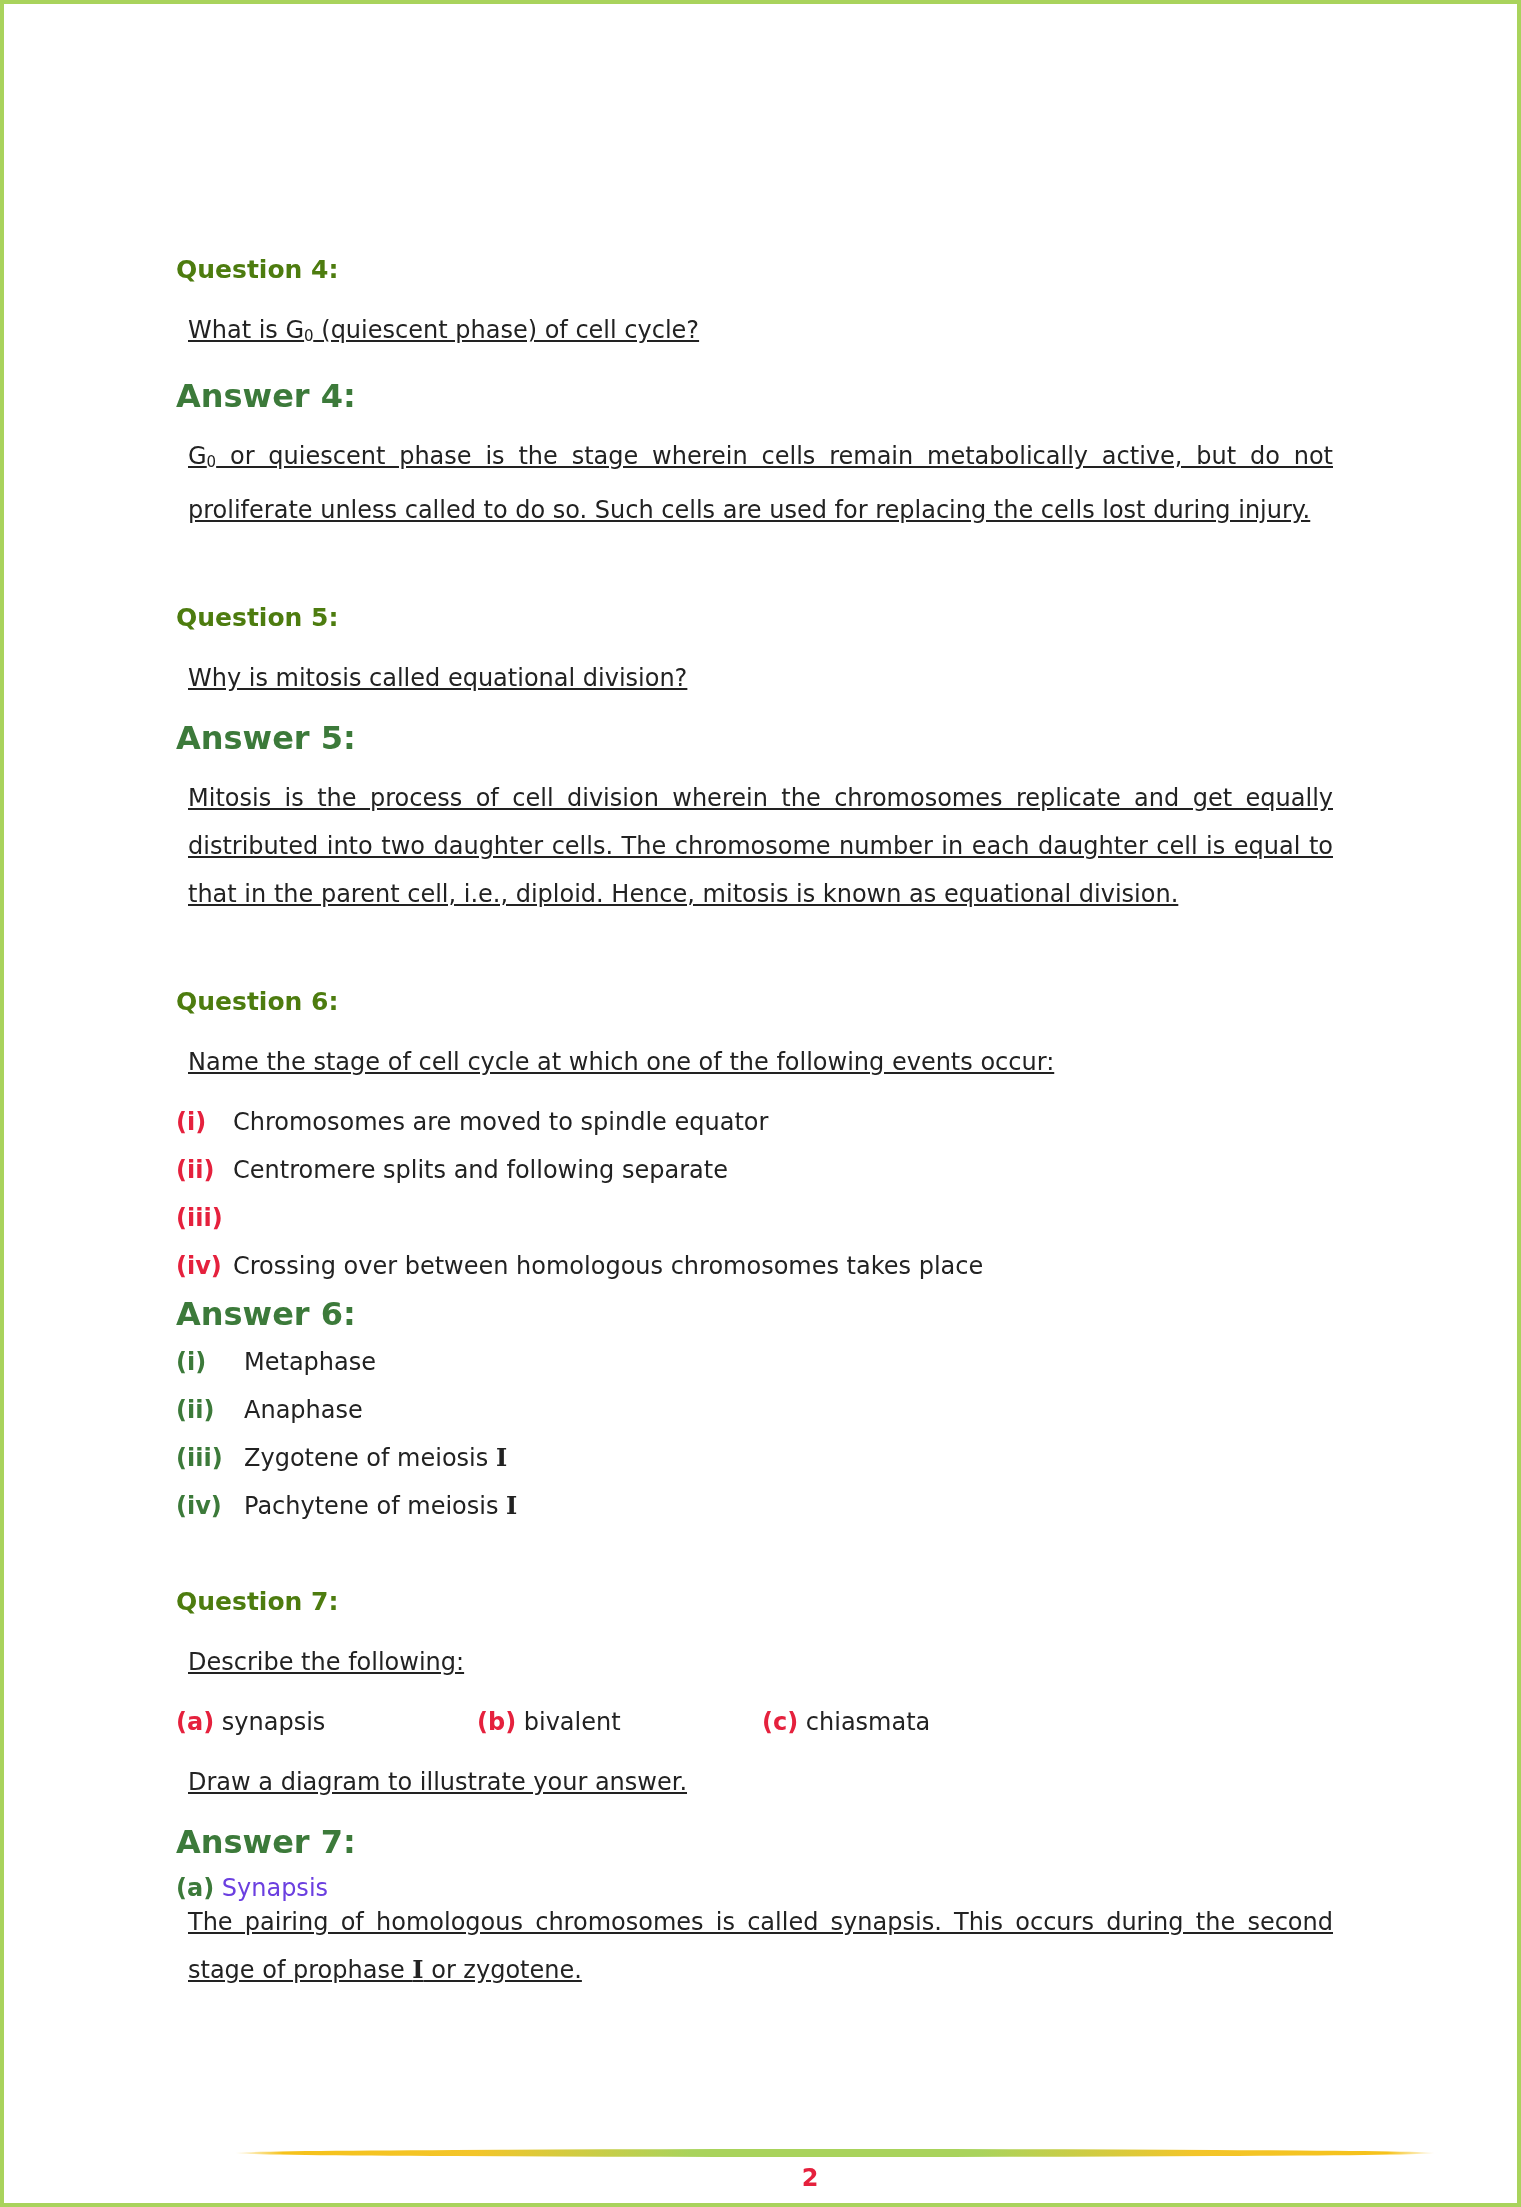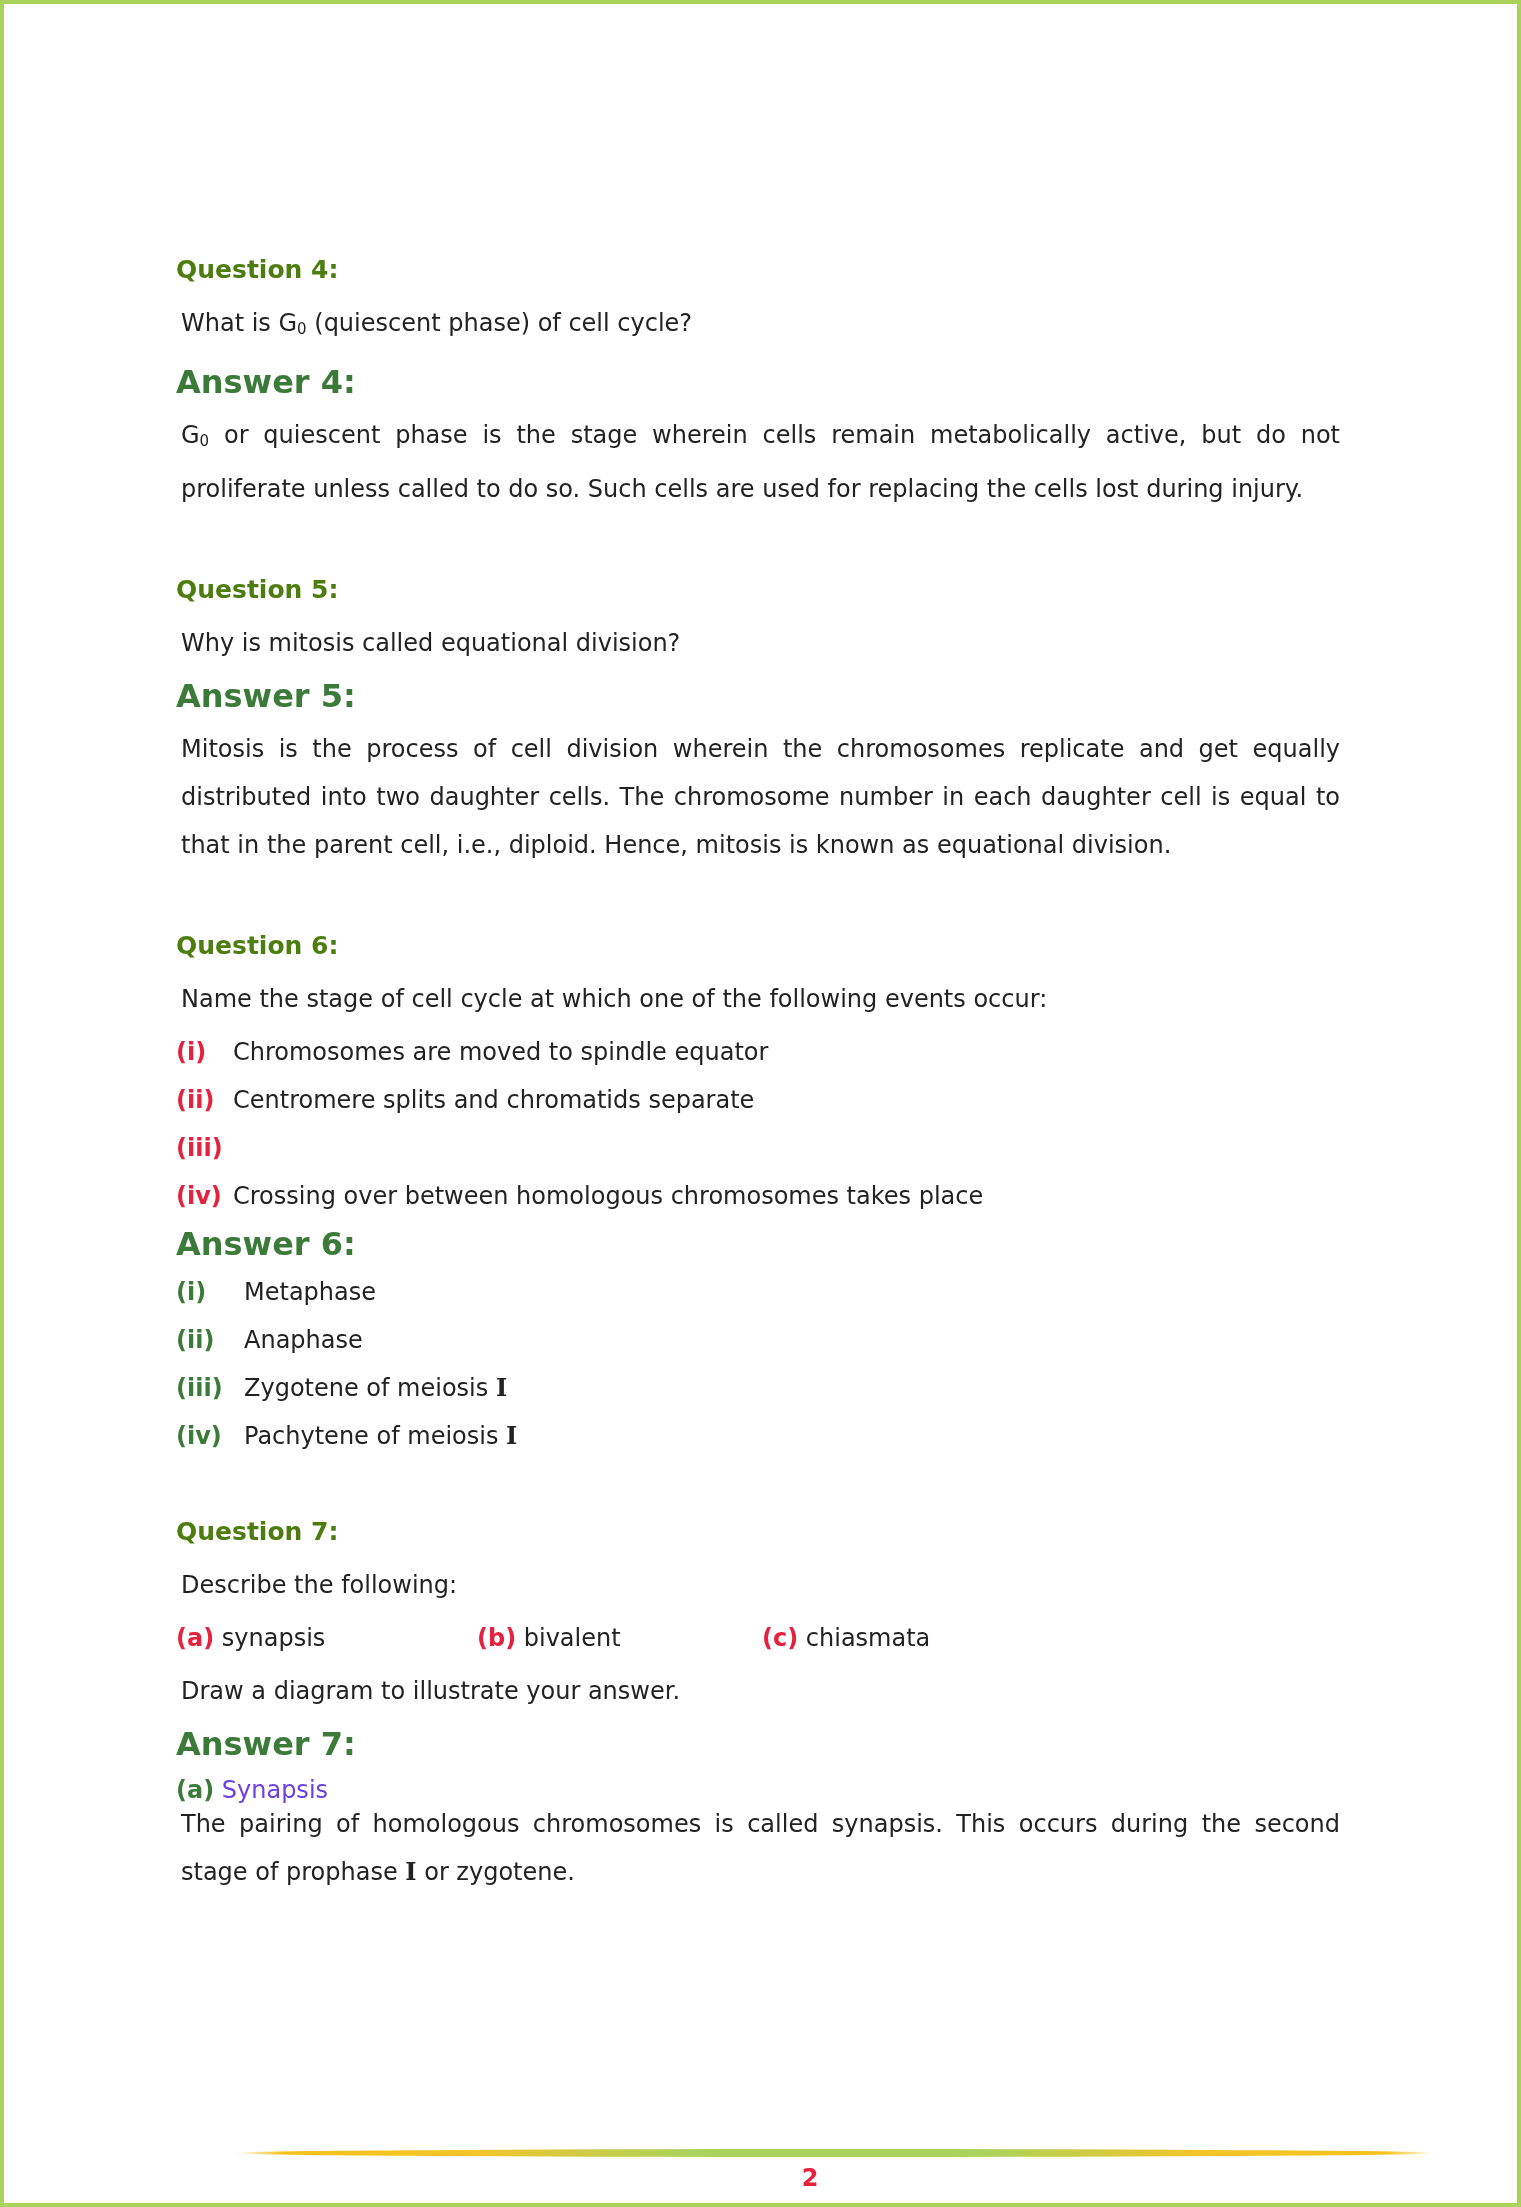--- a/index.html
+++ b/index.html
@@ -12,21 +12,21 @@
   .frame {
     position: absolute; left: 0; top: 0; width: 1521px; height: 2207px;
     box-sizing: border-box; border: 4px solid #a9d35c;
   }
   .content {
     position: absolute; left: 176px; top: 246px; width: 1169px;
     font-size: 24px; line-height: 48px;
   }
   .q-head { color: #4d7c0f; font-weight: bold; font-size: 25px; }
   .a-head { color: #3c7a3a; font-weight: bold; font-size: 32px; }
-  .p { margin: 5px; }
+  .p { margin: 12px; text-decoration: underline; }
   .just { text-align: justify; text-align-last: left; }
   .gap { height: 48px; }
   .sub { font-size: 15px; vertical-align: -3px; }
   .row { display: flex; }
   .lbl-red { color: #e5213d; font-weight: bold; display: inline-block; width: 57px; white-space: nowrap; }
   .lbl-green { color: #3c7a3a; font-weight: bold; display: inline-block; width: 68px; white-space: nowrap; }
   .opt { position: relative; height: 48px; }
   .opt span.item { position: absolute; top: 0; white-space: nowrap; }
   .opt .l { color: #e5213d; font-weight: bold; }
   .roman { font-family: "DejaVu Serif", serif; font-weight: bold; }
@@ -65,21 +65,21 @@
   <div class="gap"></div>
 
   <div class="q-head">Question 6:</div>
   <p class="p">Name the stage of cell cycle at which one of the following events occur:</p>
   <div class="row">
       <span class="lbl-red">(i)</span>
       <span>Chromosomes are moved to spindle equator</span>
     </div>
   <div class="row">
       <span class="lbl-red">(ii)</span>
-      <span>Centromere splits and chromatids separate</span>
+      <span>Centromere splits and following separate</span>
     </div>
   <div class="row">
       <span class="lbl-red">(iii)</span>
     </div>
   <div class="row">
       <span class="lbl-red">(iv)</span>
       <span>Crossing over between homologous chromosomes takes place</span>
     </div>
   <div class="a-head">Answer 6:</div>
   <div class="row">

